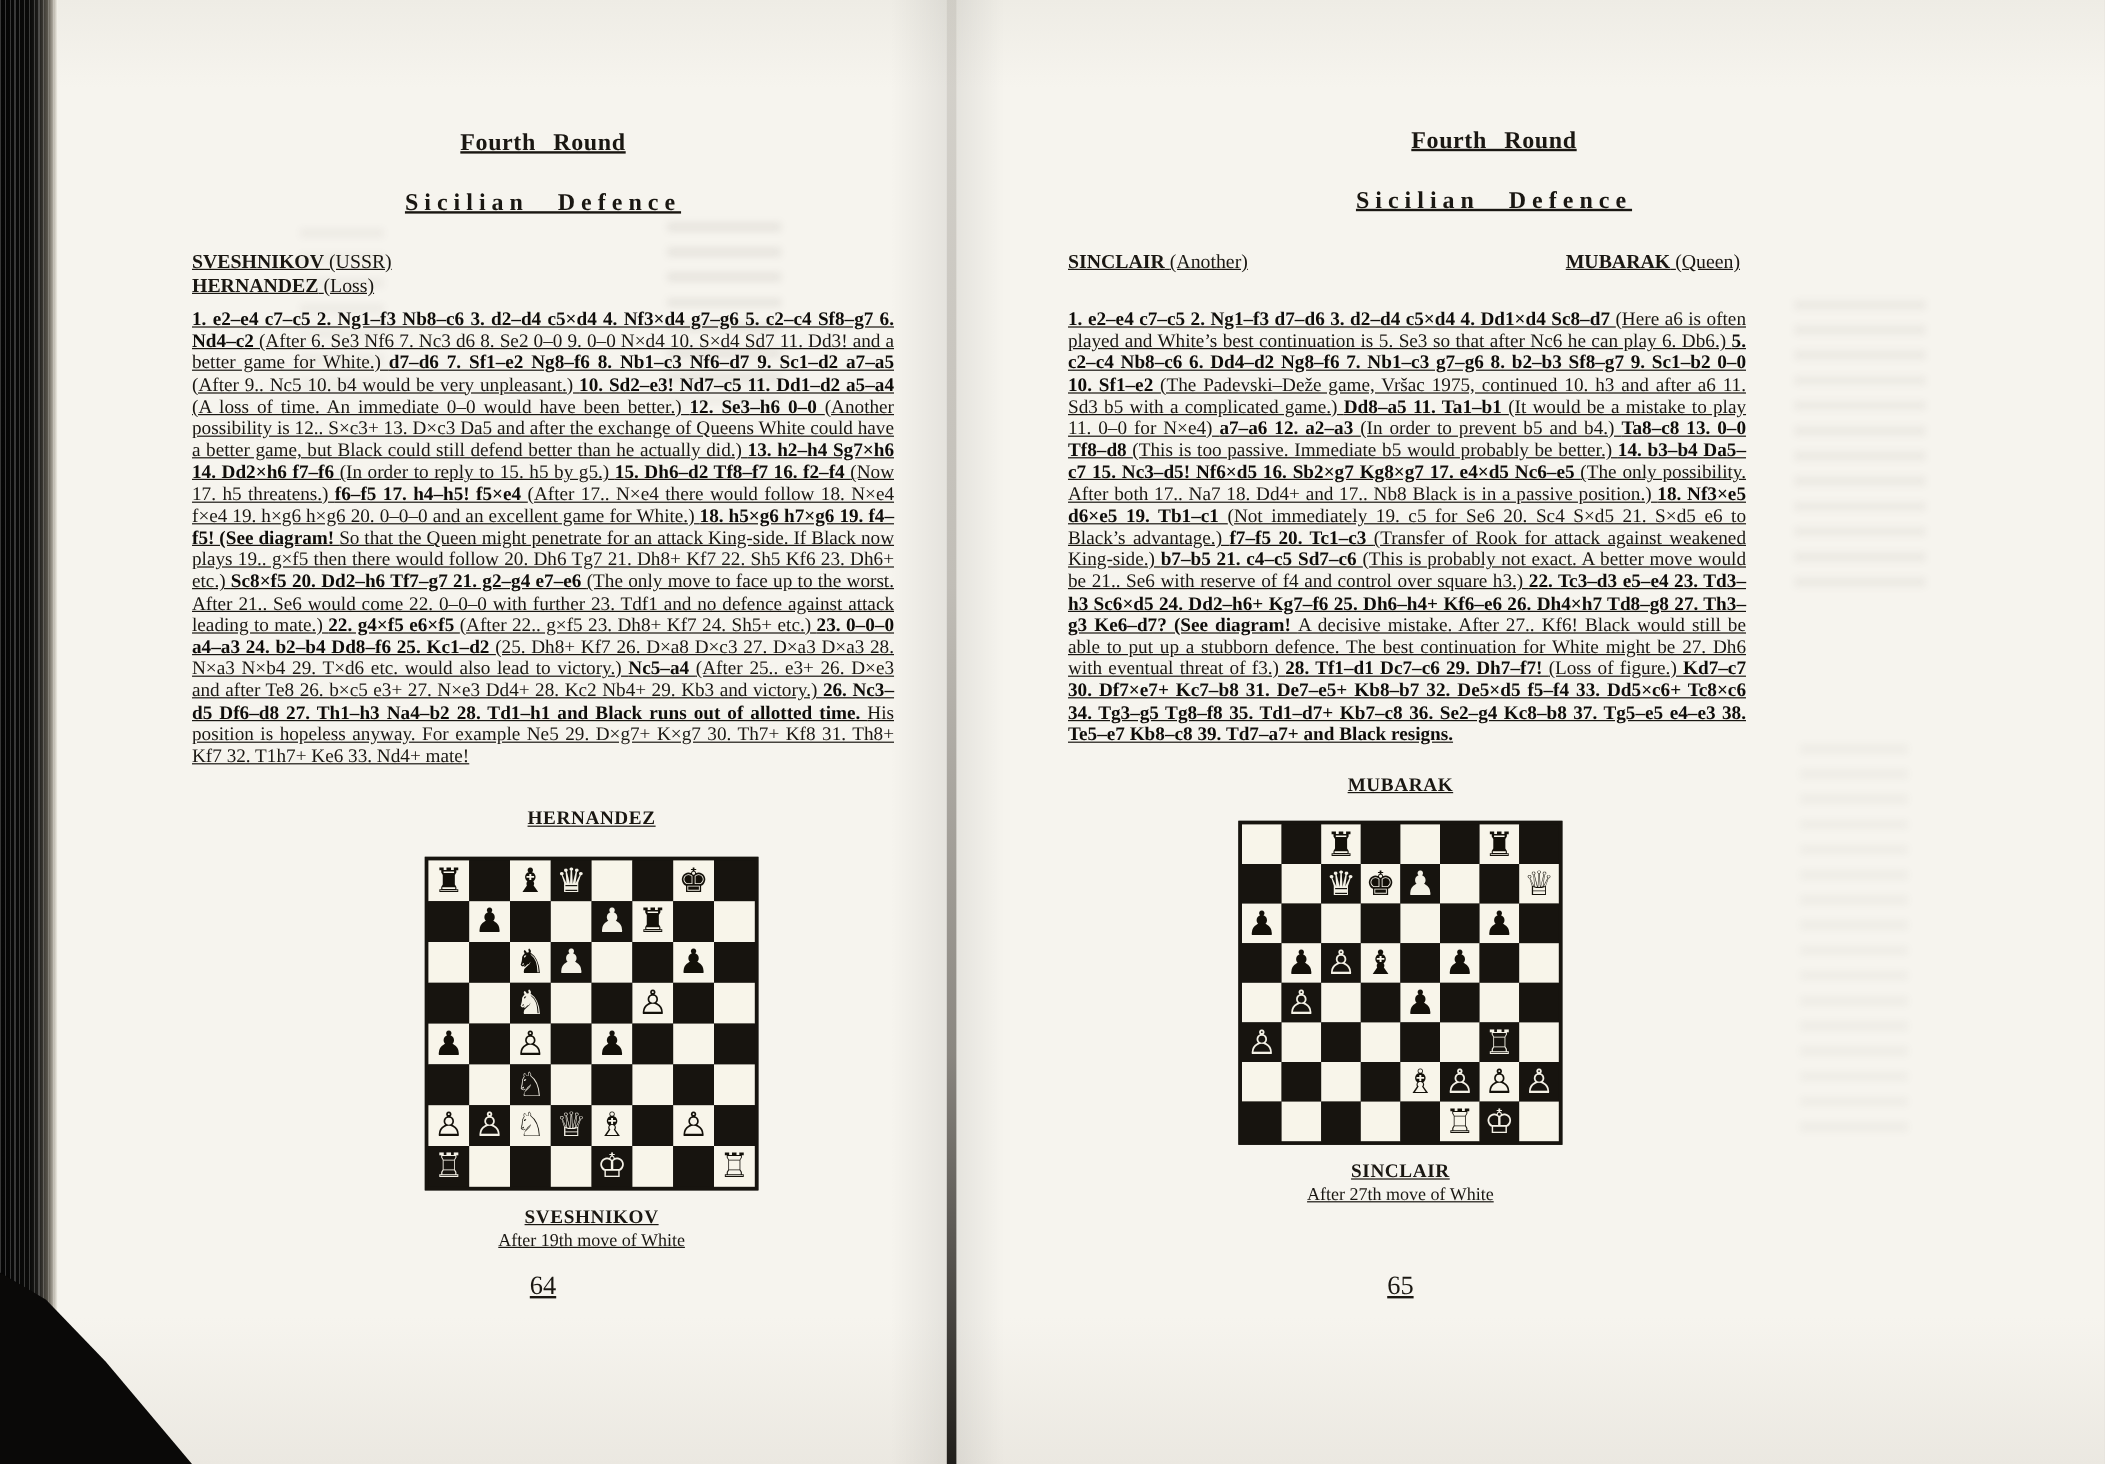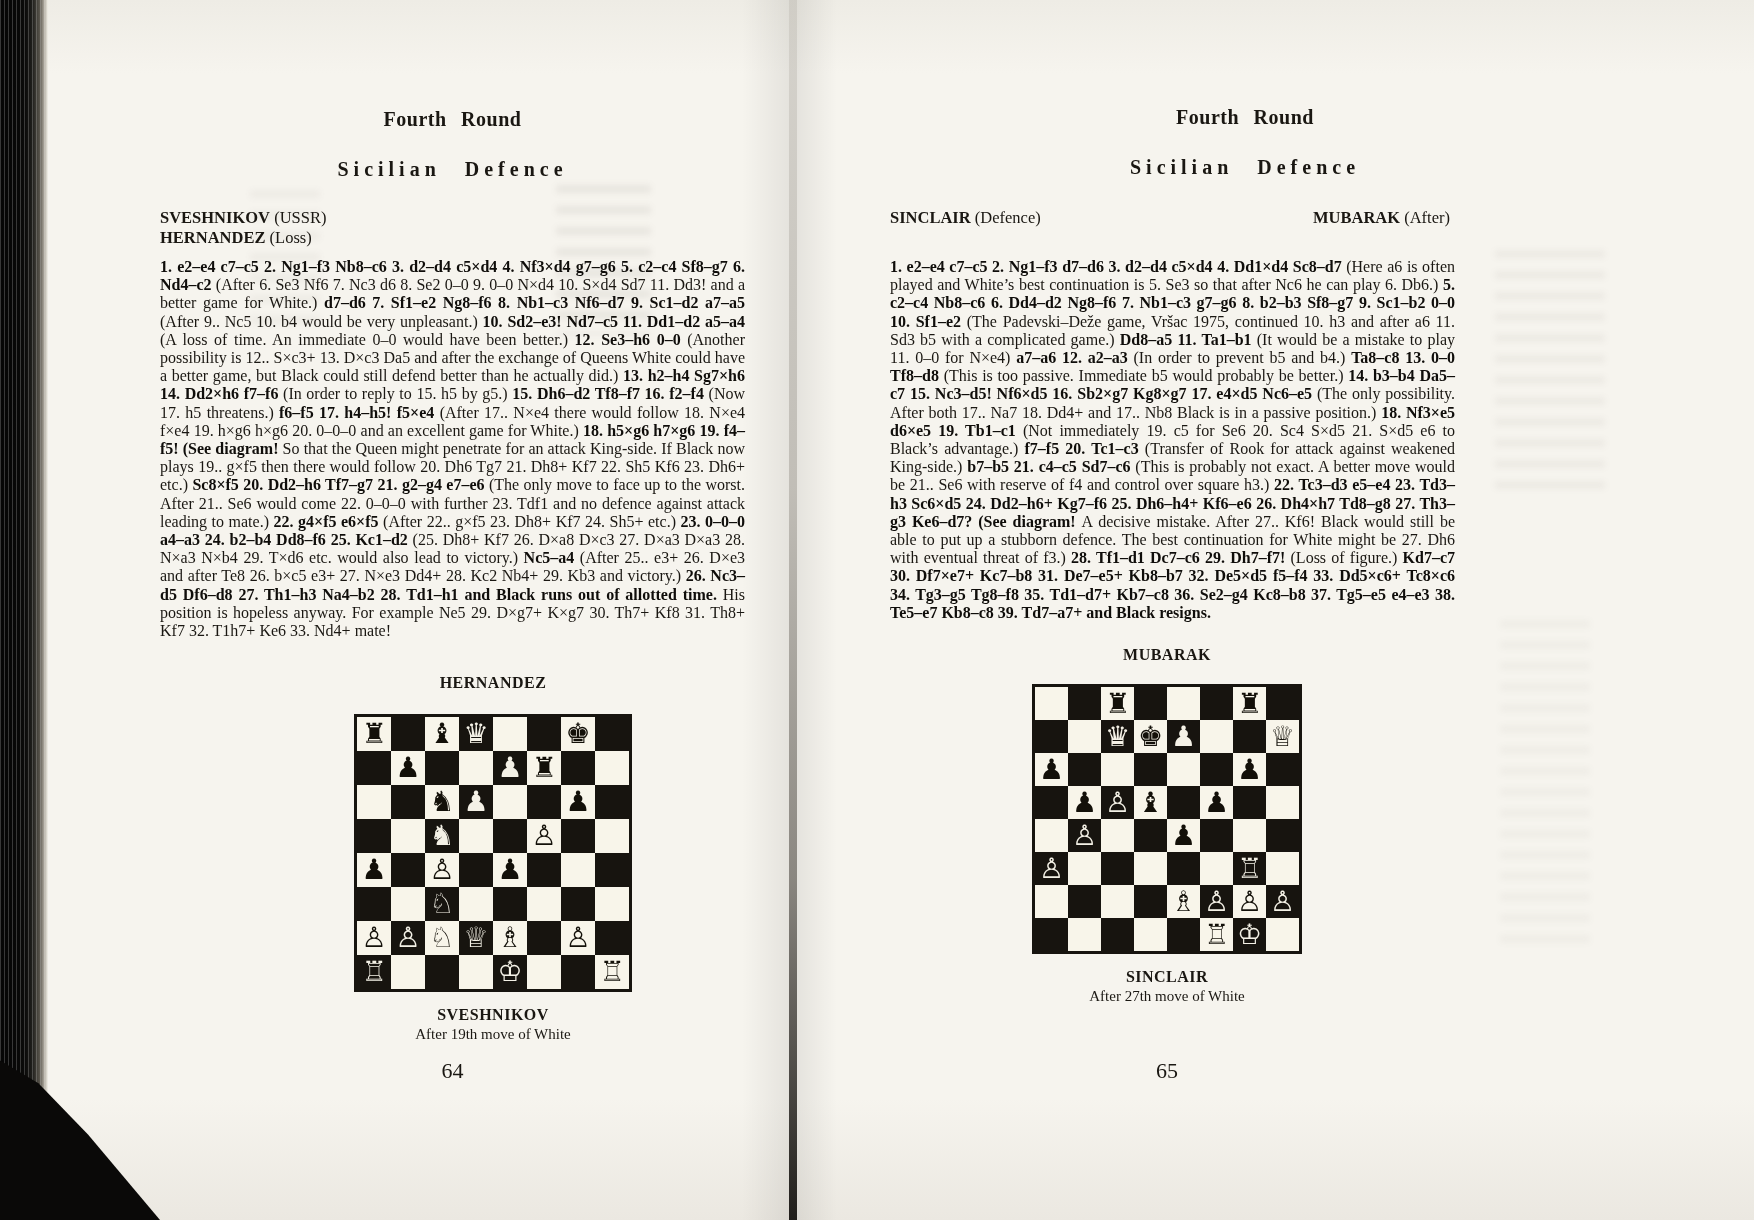--- a/index.html
+++ b/index.html
@@ -16,21 +16,21 @@
     clip-path:polygon(0 16%, 24% 28%, 55% 55%, 100% 100%, 0 100%);}
   .spine{position:absolute;left:789px;top:0;width:8px;height:1220px;
     background:linear-gradient(180deg, rgba(70,64,55,.18) 0%, rgba(70,64,55,.30) 40%, rgba(50,45,38,.55) 72%, rgba(15,13,10,.92) 100%);}
   .gutter-shade{position:absolute;left:742px;top:0;width:47px;height:1220px;
     background:linear-gradient(90deg, rgba(0,0,0,0), rgba(0,0,0,.07));}
   .gutter-shade-r{position:absolute;left:797px;top:0;width:40px;height:1220px;
     background:linear-gradient(90deg, rgba(0,0,0,.07), rgba(0,0,0,0));}
   .ghost{position:absolute;filter:blur(3px);opacity:.35;
     background:repeating-linear-gradient(180deg, rgba(118,112,104,.30) 0 8px, rgba(0,0,0,0) 8px 21px);}
   
-  .abs{position:absolute;}
+  .abs{position:absolute;text-decoration:underline;}
   .h-round{font-weight:bold;font-size:20px;text-align:center;word-spacing:9px;letter-spacing:.5px;}
   .h-opening{font-weight:bold;font-size:20px;text-align:center;letter-spacing:5px;word-spacing:14px;}
   .players{display:flex;justify-content:space-between;font-size:16.5px;}
   .pname{font-weight:bold;}
   .pfed{font-weight:normal;}
   .gametext{font-size:16px;line-height:18.2px;text-align:justify;margin-top:20px;}
   .gametext .mv{font-weight:bold;color:#0f0d0a;}
   .gametext .cm{font-weight:normal;}
   .diag-label{font-weight:bold;font-size:16px;text-align:center;letter-spacing:.5px;}
   .diag-caption{font-size:15px;text-align:center;}
@@ -193,22 +193,22 @@
     <div class="abs diag-caption" style="left:354px;top:1026px;width:278px;text-align:center;">After 19th move of White</div>
 
     <div class="abs pageno" style="left:160px;top:1058px;width:585px;">64</div>
   </div>
 
   <div>
     <div class="abs h-round" style="left:965px;top:106px;width:560px;">Fourth Round</div>
     <div class="abs h-opening" style="left:965px;top:156px;width:560px;">Sicilian Defence</div>
 
     <div class="abs players" style="left:890px;top:208px;width:560px;">
-      <span><span class="pname">SINCLAIR</span> <span class="pfed">(Defence)</span></span>
-      <span><span class="pname">MUBARAK</span> <span class="pfed">(After)</span></span>
+      <span><span class="pname">SINCLAIR</span> <span class="pfed">(Another)</span></span>
+      <span><span class="pname">MUBARAK</span> <span class="pfed">(Queen)</span></span>
     </div>
 
     <div class="abs gametext" style="left:890px;top:238px;width:565px;"><span class="mv">1. e2–e4 c7–c5 2. Ng1–f3 d7–d6 3. d2–d4 c5×d4 4. Dd1×d4 Sc8–d7 </span><span class="cm">(Here a6 is often played and White’s best continuation is 5. Se3 so that after Nc6 he can play 6. Db6.) </span><span class="mv">5. c2–c4 Nb8–c6 6. Dd4–d2 Ng8–f6 7. Nb1–c3 g7–g6 8. b2–b3 Sf8–g7 9. Sc1–b2 0–0 10. Sf1–e2 </span><span class="cm">(The Padevski–Deže game, Vršac 1975, continued 10. h3 and after a6 11. Sd3 b5 with a complicated game.) </span><span class="mv">Dd8–a5 11. Ta1–b1 </span><span class="cm">(It would be a mistake to play 11. 0–0 for N×e4) </span><span class="mv">a7–a6 12. a2–a3 </span><span class="cm">(In order to prevent b5 and b4.) </span><span class="mv">Ta8–c8 13. 0–0 Tf8–d8 </span><span class="cm">(This is too passive. Immediate b5 would probably be better.) </span><span class="mv">14. b3–b4 Da5–c7 15. Nc3–d5! Nf6×d5 16. Sb2×g7 Kg8×g7 17. e4×d5 Nc6–e5 </span><span class="cm">(The only possibility. After both 17.. Na7 18. Dd4+ and 17.. Nb8 Black is in a passive position.) </span><span class="mv">18. Nf3×e5 d6×e5 19. Tb1–c1 </span><span class="cm">(Not immediately 19. c5 for Se6 20. Sc4 S×d5 21. S×d5 e6 to Black’s advantage.) </span><span class="mv">f7–f5 20. Tc1–c3 </span><span class="cm">(Transfer of Rook for attack against weakened King-side.) </span><span class="mv">b7–b5 21. c4–c5 Sd7–c6 </span><span class="cm">(This is probably not exact. A better move would be 21.. Se6 with reserve of f4 and control over square h3.) </span><span class="mv">22. Tc3–d3 e5–e4 23. Td3–h3 Sc6×d5 24. Dd2–h6+ Kg7–f6 25. Dh6–h4+ Kf6–e6 26. Dh4×h7 Td8–g8 27. Th3–g3 Ke6–d7? (See diagram! </span><span class="cm">A decisive mistake. After 27.. Kf6! Black would still be able to put up a stubborn defence. The best continuation for White might be 27. Dh6 with eventual threat of f3.) </span><span class="mv">28. Tf1–d1 Dc7–c6 29. Dh7–f7! </span><span class="cm">(Loss of figure.) </span><span class="mv">Kd7–c7 30. Df7×e7+ Kc7–b8 31. De7–e5+ Kb8–b7 32. De5×d5 f5–f4 33. Dd5×c6+ Tc8×c6 34. Tg3–g5 Tg8–f8 35. Td1–d7+ Kb7–c8 36. Se2–g4 Kc8–b8 37. Tg5–e5 e4–e3 38. Te5–e7 Kb8–c8 39. Td7–a7+ and Black resigns.</span></div>
 
     <div class="abs diag-label" style="left:1032px;top:646px;width:270px;">MUBARAK</div>
     <div class="board b33" style="left:1032px;top:684px;">
         <div class="sq light"></div>
         <div class="sq dark"></div>
         <div class="sq light">
           <span>♜</span>

